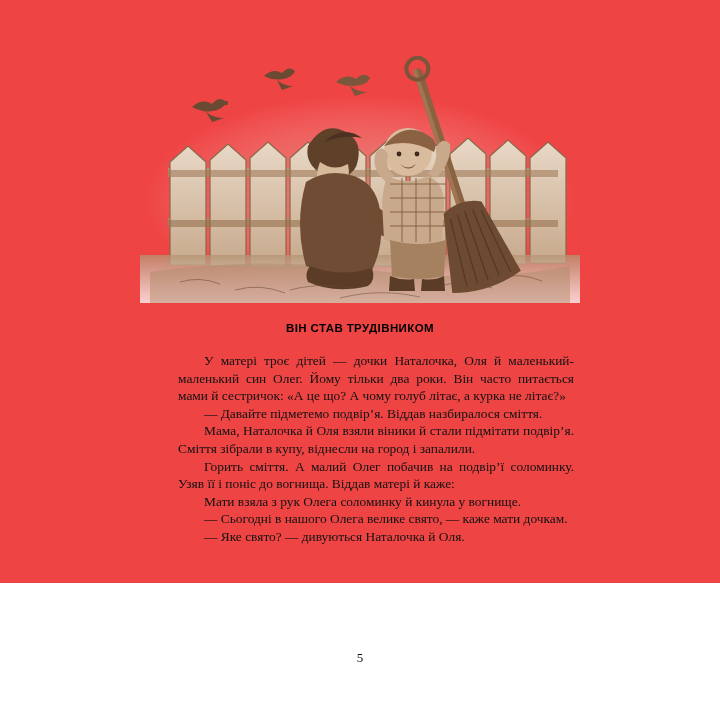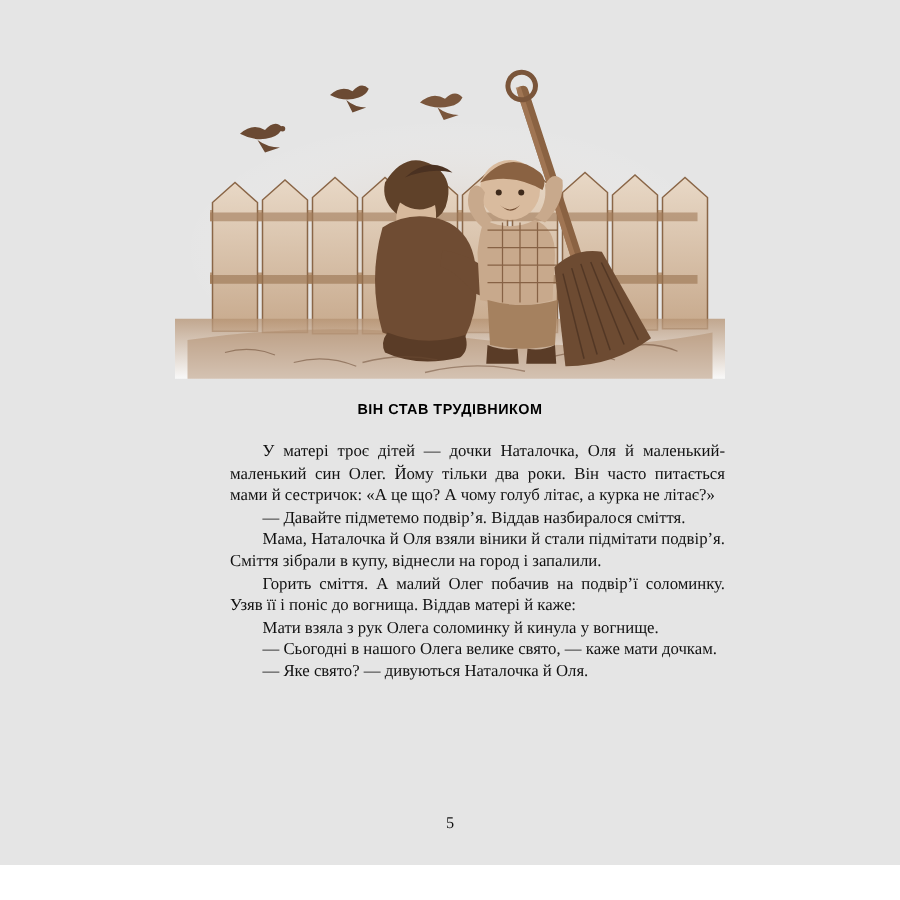--- a/index.html
+++ b/index.html
@@ -10,22 +10,22 @@
   body {
     width: 720px;
     height: 720px;
     font-family: "Liberation Serif", serif;
     color: #1a1a1a;
     overflow: hidden;
   }
   .page {
     position: relative;
     width: 720px;
-    height: 692px;
-    background: #e5e5e5;
+    height: 583px;
+    background: #ef4444;
   }
   .illustration {
     position: absolute;
     left: 140px;
     top: 50px;
     width: 440px;
     height: 255px;
   }
   .illustration svg {
     display: block;
@@ -39,21 +39,21 @@
     width: 440px;
     text-align: center;
     font-family: "Liberation Sans", sans-serif;
     font-weight: bold;
     font-size: 11.5px;
     letter-spacing: 0.4px;
     color: #000000;
   }
   .body-text {
     position: absolute;
-    left: 184px;
+    left: 178px;
     top: 352px;
     width: 396px;
     font-size: 13.4px;
     line-height: 17.6px;
     color: #111111;
     text-align: justify;
     text-justify: inter-word;
   }
   .body-text p {
     margin: 0;

